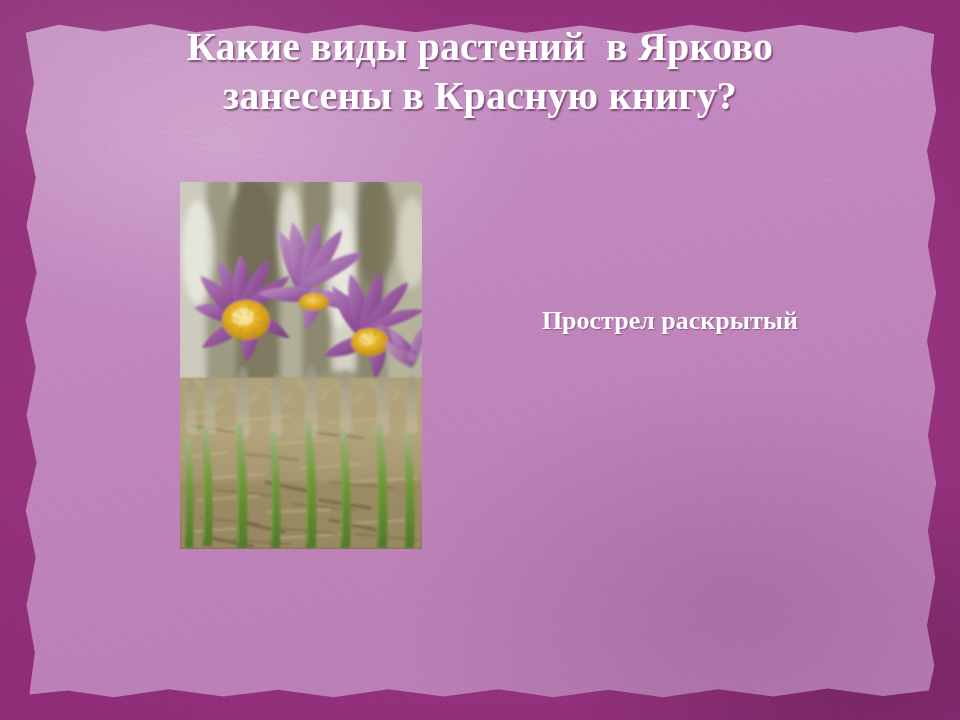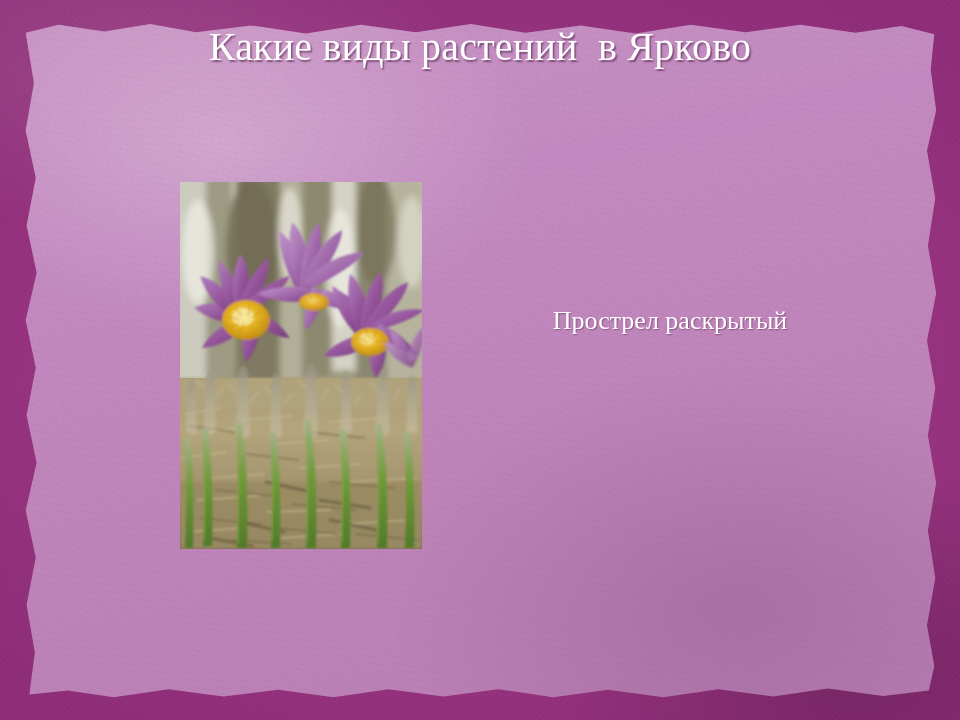--- a/index.html
+++ b/index.html
@@ -11,20 +11,21 @@
     font-family: "Liberation Serif", serif;
   }
 
   
   .slide {
     position: relative;
     width: 960px;
     height: 720px;
     overflow: hidden;
     background: #737373;
+    font-weight: bold;
   }
 
   
   .frame-outer {
     position: absolute;
     inset: 0;
     background:
       radial-gradient(ellipse 60% 40% at 12% 8%,  rgba(255,255,255,.10), rgba(0,0,0,0) 60%),
       radial-gradient(ellipse 50% 45% at 88% 92%, rgba(0,0,0,.18),       rgba(0,0,0,0) 62%),
       radial-gradient(ellipse 70% 60% at 50% 50%, #a7418f 0%, #98347f 55%, #8d2d77 100%);
@@ -127,20 +128,21 @@
 <body>
 
 <div class="slide">
 
   <div class="frame-outer"></div>
 
   <div class="paper"></div>
 
   <div class="title">
     <span class="title-line">Какие виды растений  в Ярково</span>
+    <span class="title-line">занесены в Красную книгу?</span>
   </div>
 
   <div class="photo">
     <svg viewBox="0 0 242 367" preserveAspectRatio="none" aria-hidden="true">
       <defs>
         <linearGradient id="bgSky" x1="0" y1="0" x2="0" y2="1">
           <stop offset="0%" stop-color="#d9d9cf"></stop>
           <stop offset="38%" stop-color="#b9b9a6"></stop>
           <stop offset="62%" stop-color="#a8a88e"></stop>
           <stop offset="100%" stop-color="#8f8d72"></stop>

